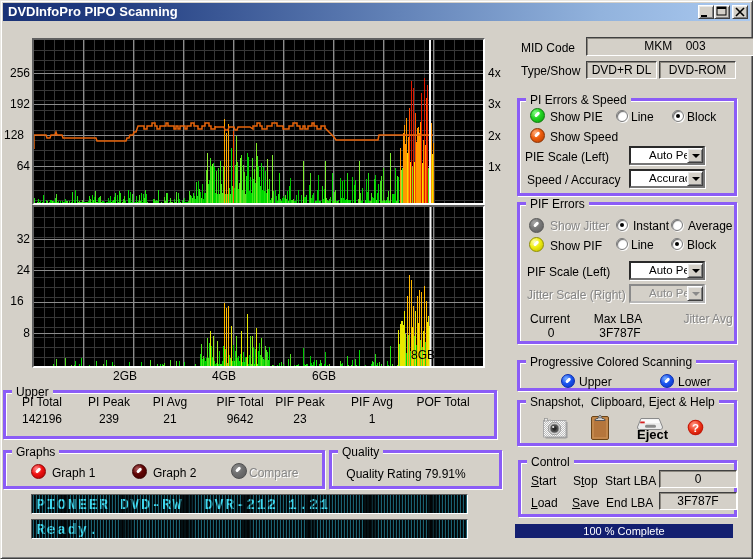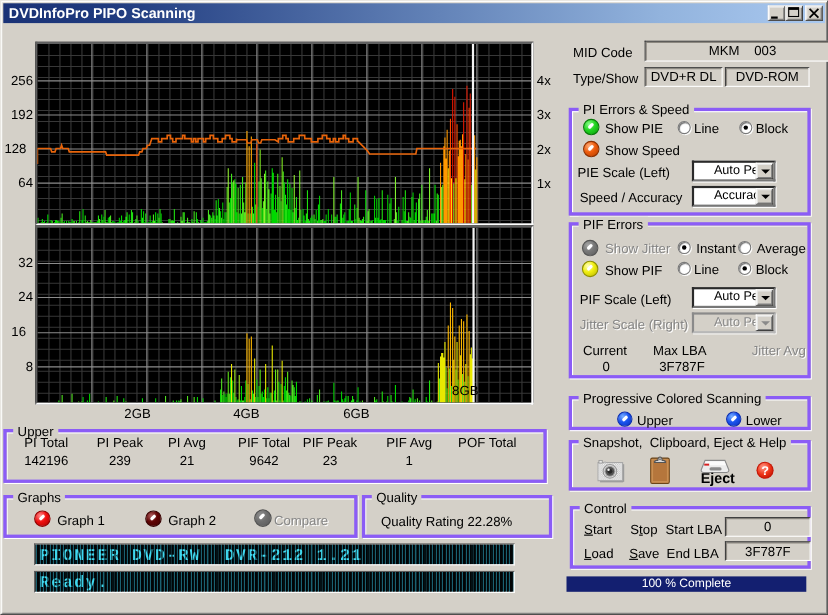--- a/index.html
+++ b/index.html
@@ -237,21 +237,21 @@
   </div>
 <span class="led" style="left:31px;top:464px;background:radial-gradient(circle at 35% 30%,#ff9090 0%,#f01010 45%,#a80000 100%);border:1px solid #900000"></span>
 <span class="abs" style="left:52px;top:466px">Graph 1</span>
 <span class="led" style="left:132px;top:464px;background:radial-gradient(circle at 35% 30%,#b06060 0%,#600404 45%,#400000 100%);border:1px solid #380000"></span>
 <span class="abs" style="left:153px;top:466px">Graph 2</span>
 <span class="led" style="left:231px;top:463px;width:16px;height:16px;background:radial-gradient(circle at 35% 30%,#909090 0%,#6e6e6e 45%,#585858 100%);border:1px solid #505050"></span>
 <span class="abs gray" style="left:249px;top:466px">Compare</span>
 <div class="grp" style="left:329px;top:450px;width:173px;height:39px">
     <span class="lg">Quality</span>
   </div>
-<span class="abs ctr" style="left:406px;top:467px">Quality Rating 22.28%</span>
+<span class="abs ctr" style="left:406px;top:467px">Quality Rating 79.91%</span>
 
 <div class="lcd" style="top:494px">
     <span>PIONEER DVD-RW  DVR-212 1.21</span>
     <i></i>
   </div>
 <div class="lcd" style="top:519px">
     <span>Ready.</span>
     <i></i>
   </div>
 

